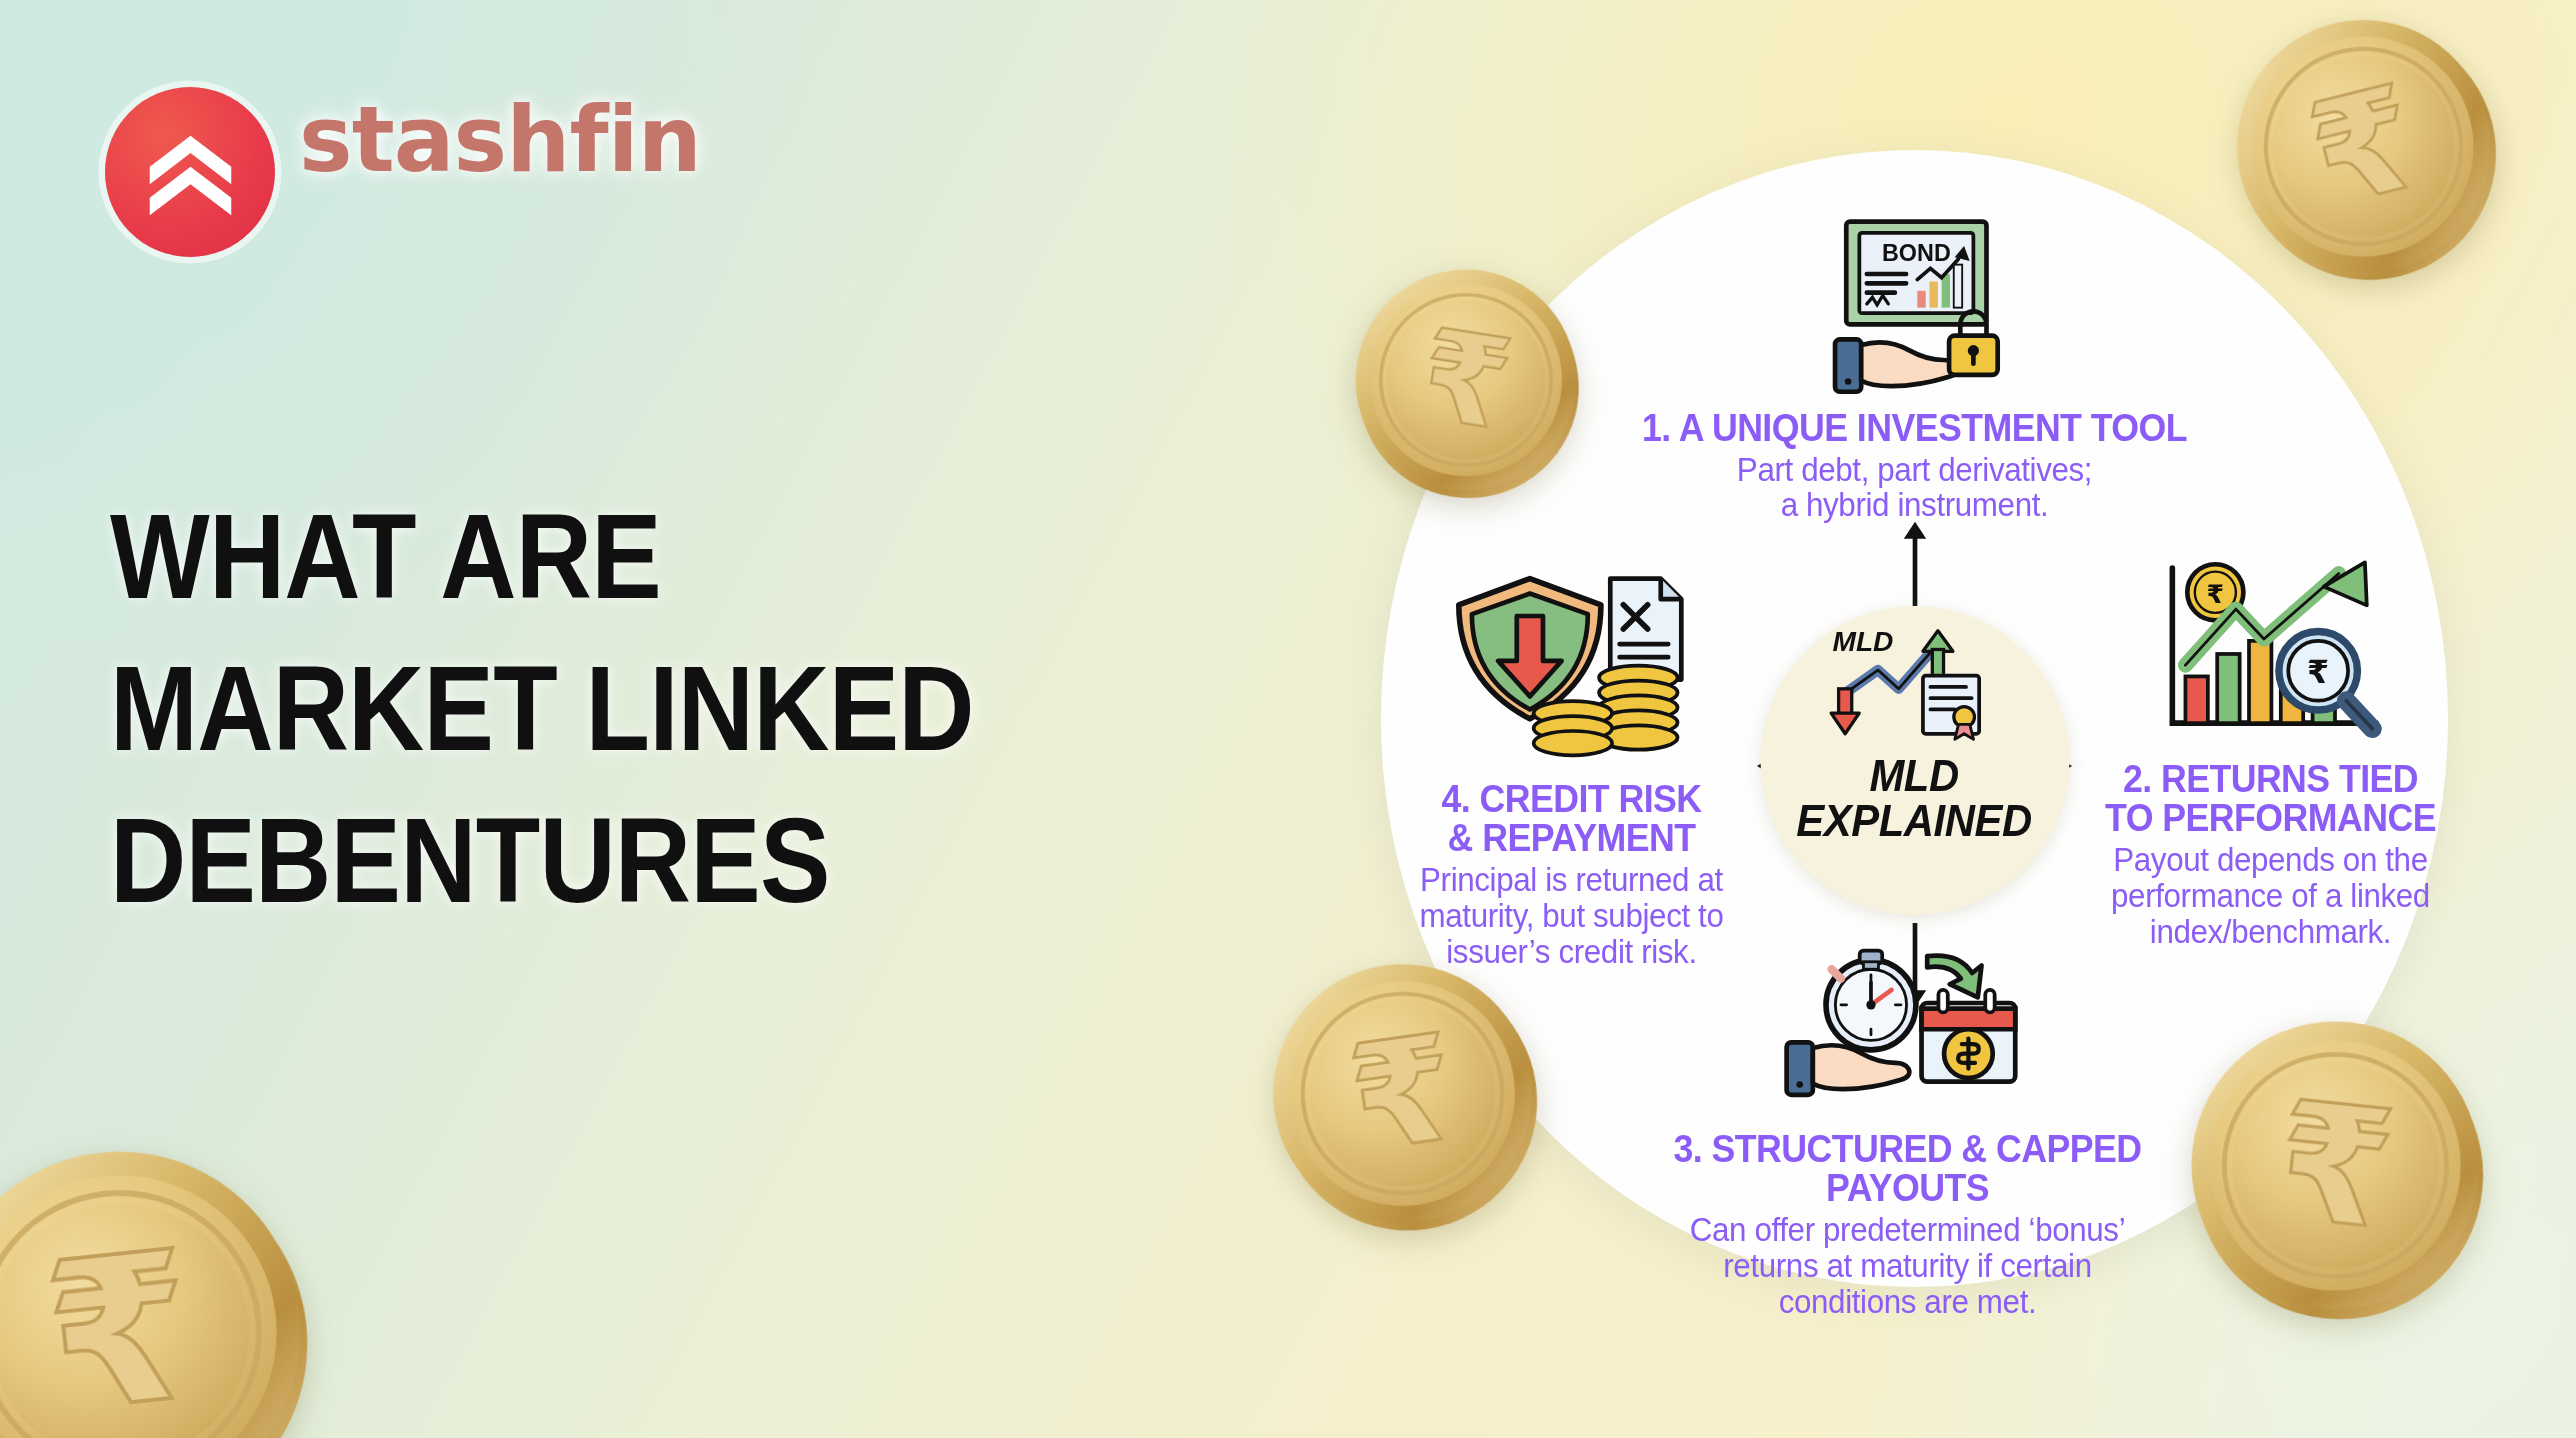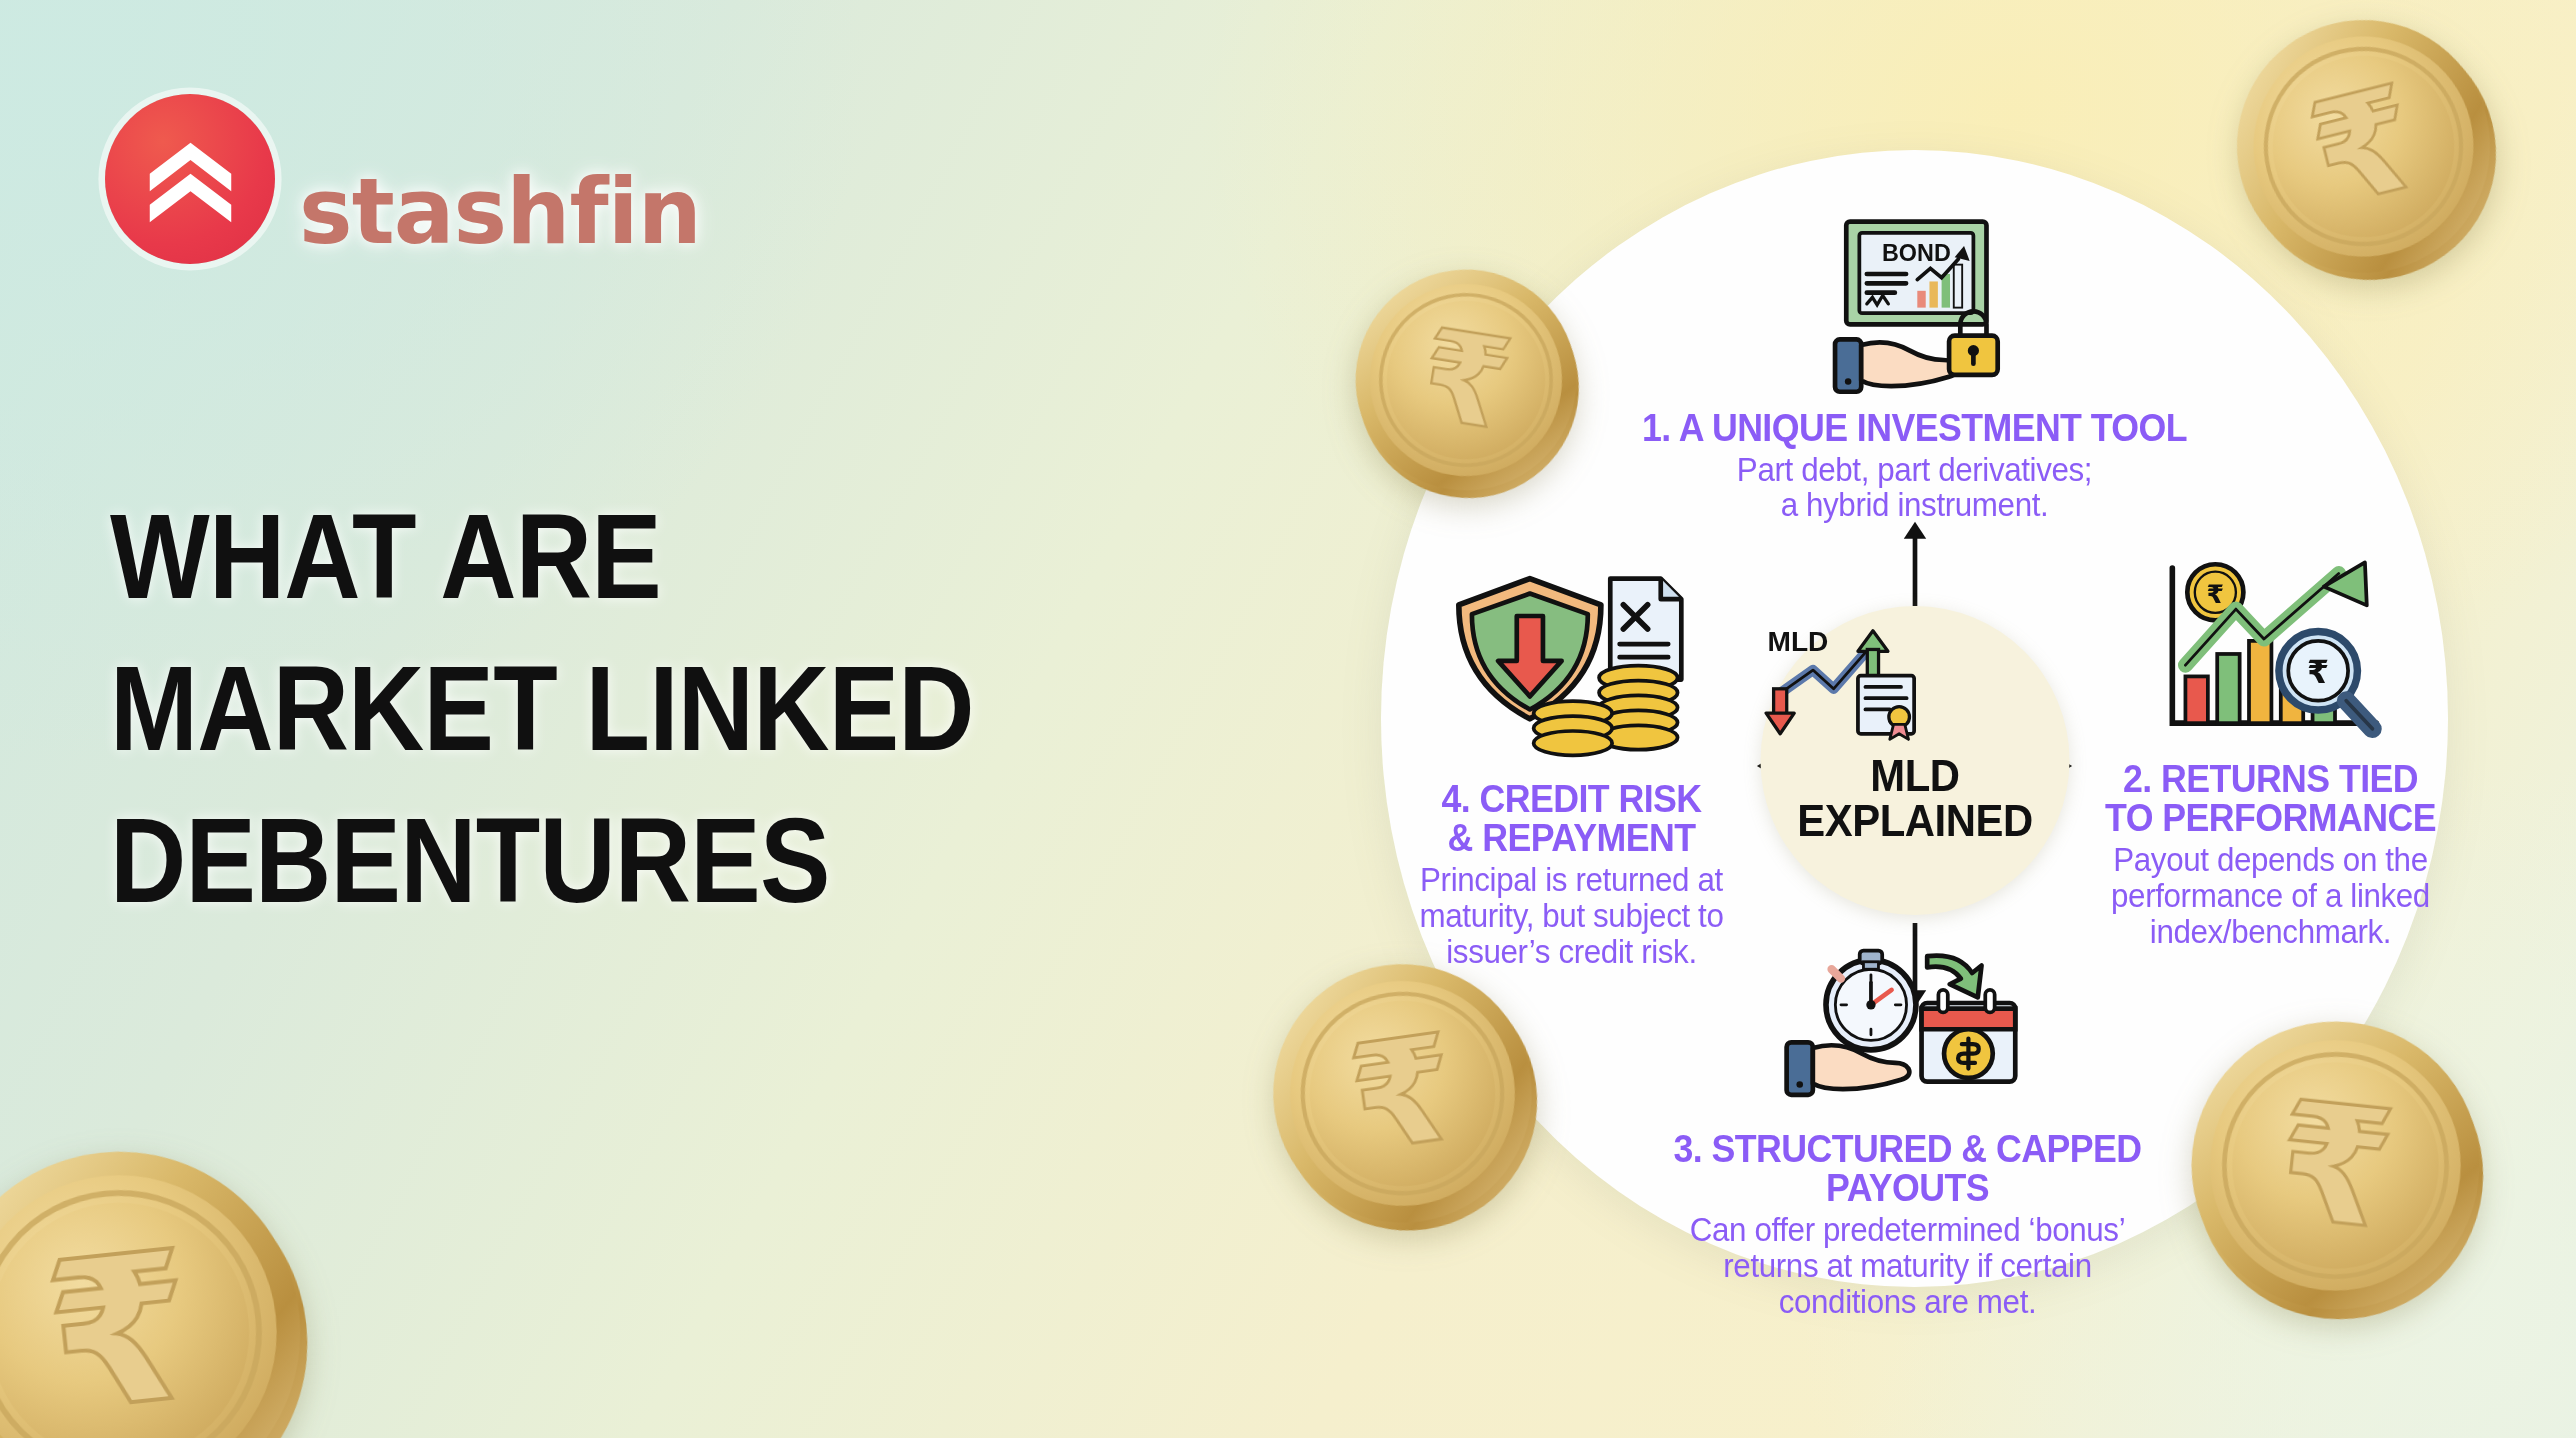--- a/index.html
+++ b/index.html
@@ -8,21 +8,21 @@
     font-family:"Liberation Sans", sans-serif;
     background:
       radial-gradient(ellipse 1310px 1030px at 78% 8%, rgba(250,238,180,.85) 0%, rgba(250,240,190,0) 62%),
       radial-gradient(ellipse 1123px 936px at 96% 92%, rgba(236,244,228,.9) 0%, rgba(236,244,228,0) 60%),
       radial-gradient(ellipse 1404px 1217px at 2% 4%, rgba(205,234,226,.95) 0%, rgba(205,234,226,0) 58%),
       linear-gradient(118deg, #cfe8df 0%, #dbeadb 22%, #eaf0d6 42%, #f5efcd 62%, #f7f0cb 78%, #eef2dc 92%, #e4efe2 100%);
     position:relative;
   }
 
   
-  #logo { position:absolute; left:105px; top:94px; display:flex; align-items:flex-end; gap:24px; }
+  #logo { position:absolute; left:105px; top:87px; display:flex; align-items:flex-start; gap:24px; }
   #logo-mark {
     width:170px; height:170px; border-radius:50%;
     background:radial-gradient(circle at 34% 28%, #ef5a4e 0%, #e8394a 62%, #de2f45 100%);
     display:flex; align-items:center; justify-content:center;
     box-shadow:0 0 0 6.6px rgba(255,255,255,.55);
   }
   #logo-mark svg { width:97px; height:97px; display:block; }
   #logo-word {
     font-size:90px; font-weight:700; letter-spacing:-0.9px;
     color:#c4766a;
@@ -48,22 +48,23 @@
     background:#fefefe; border-radius:50%;
     box-shadow:0 9.4px 43px rgba(120,130,110,.13);
   }
 
   
   #hub {
     position:absolute; left:50%; top:456px; transform:translateX(-50%);
     width:309px; height:309px; border-radius:50%;
     background:#f7f2dd;
     box-shadow:0 3.7px 17px rgba(150,145,110,.22);
-    display:flex; flex-direction:column; justify-content:flex-start;
+    display:flex; flex-direction:column; align-items:center; justify-content:flex-start;
     padding-top:19px;
+    font-style:italic;
   }
   #hub-icon { width:178px; height:122px; }
   #hub-label {
     margin-top:5.6px; text-align:center; font-weight:700; color:#111;
     font-size:45px; line-height:1.02; letter-spacing:-0.5px;
     transform:scaleX(.93);
   }
 
   
   .node { position:absolute; text-align:center; color:#8b5cf6; }

